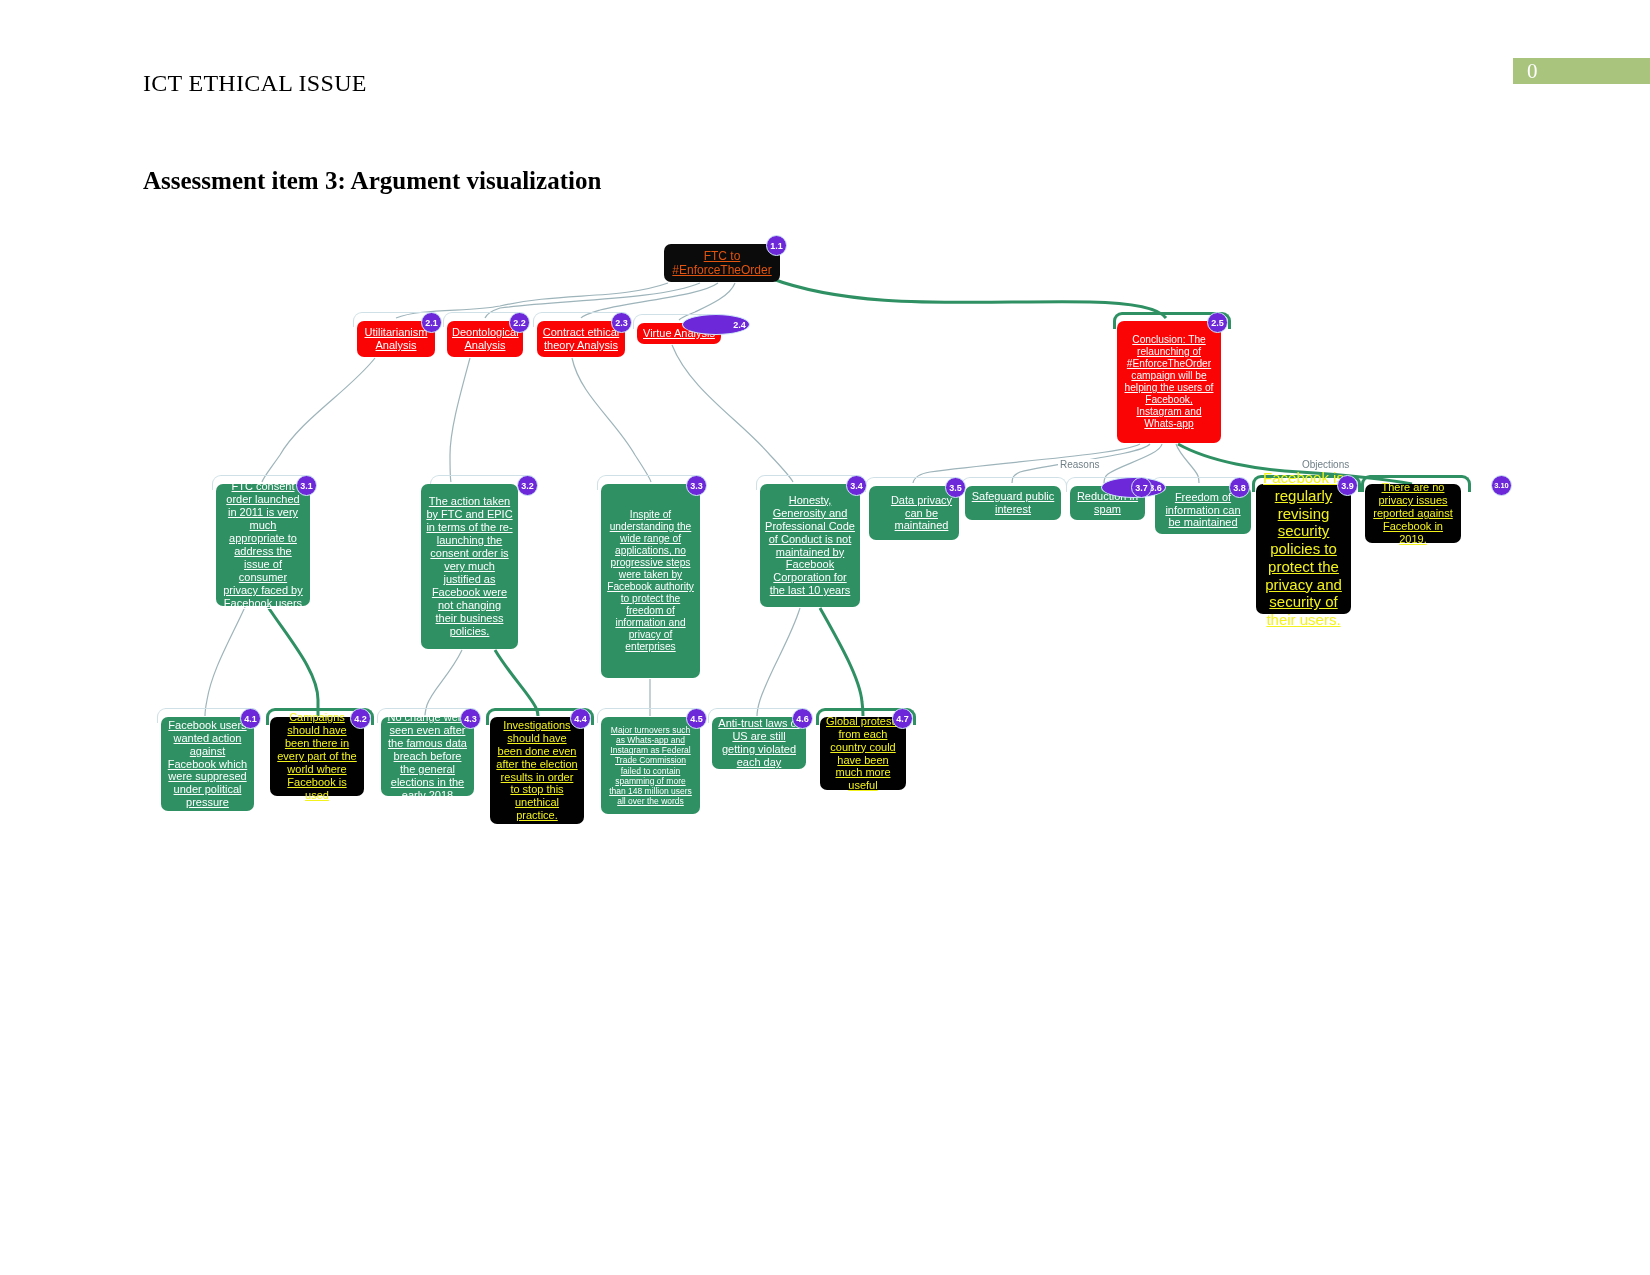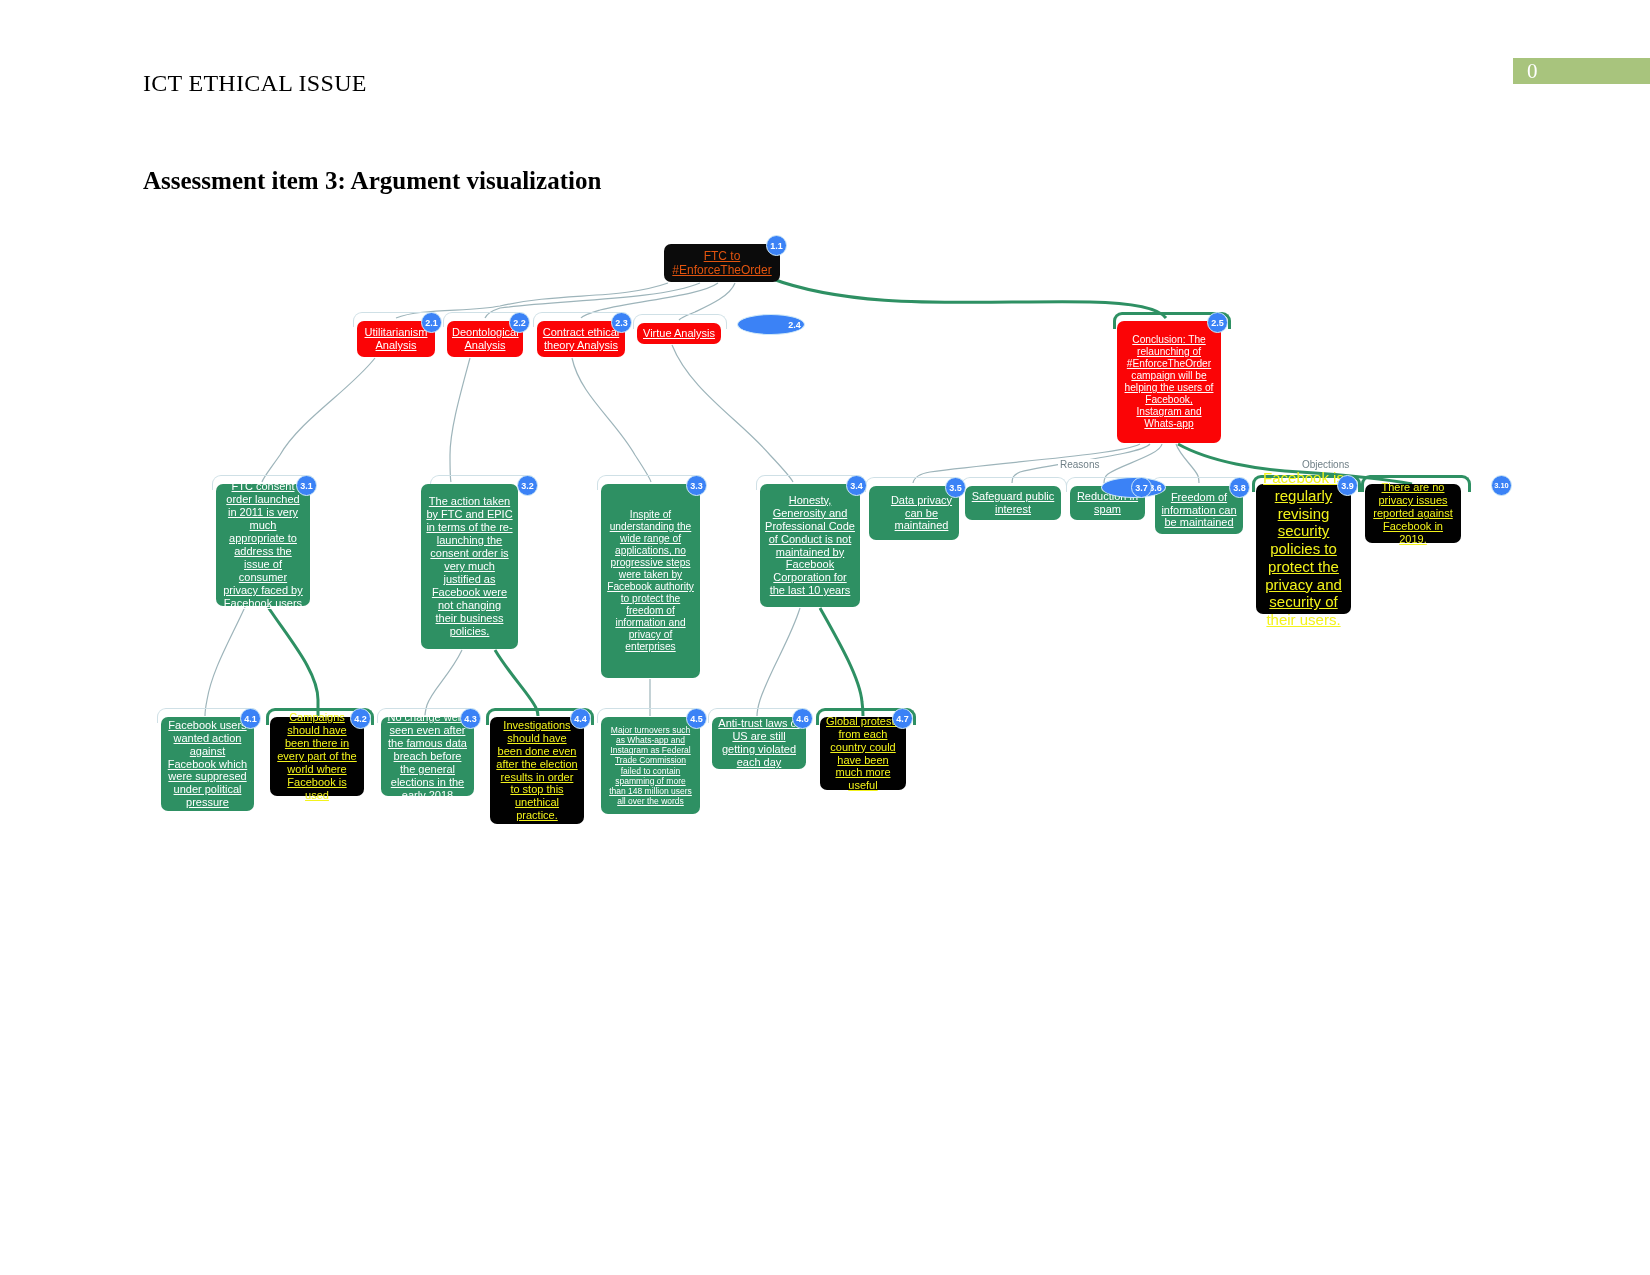--- a/index.html
+++ b/index.html
@@ -74,21 +74,21 @@
   .node-tab.thick { border:3px solid #2e9063; border-bottom:none; }
 
   .n-red   { background:#fb0406; color:#ffffff; }
   .n-green { background:#2e9063; color:#ffffff; }
   .n-black { background:#010101; color:#f3f31b; }
   .n-root  { background:#0b0b0b; color:#e2540f; }
 
   .badge {
     position:absolute;
     width:19px; height:19px; border-radius:50%;
-    background:#3b82f6;
+    background:#6d28d9;
     border:1.6px solid #cfe9f7;
     color:#ffffff;
     font-family:"Liberation Sans", sans-serif;
     font-size:9px; font-weight:bold;
     display:flex; align-items:center; justify-content:center;
     z-index:6;
   }
   .edge-label {
     position:absolute;
     font-family:"Liberation Sans", sans-serif;
@@ -159,21 +159,21 @@
     <div class="badge" style="left: 509px; top: 312px;">2.2</div>
     <div class="node-tab" style="left: 533px; top: 312px; width: 96px; height: 14px;"></div>
     <div class="node n-red" style="left: 537px; top: 321px; width: 88px; height: 36px; font-size: 11px;">
       <span class="nodetext">Contract ethical theory Analysis</span>
     </div>
     <div class="badge" style="left: 611px; top: 312px;">2.3</div>
     <div class="node-tab" style="left: 633px; top: 314px; width: 92px; height: 14px;"></div>
     <div class="node n-red" style="left: 637px; top: 323px; width: 84px; height: 21px; font-size: 11px;">
       <span class="nodetext">Virtue Analysis</span>
     </div>
-    <div class="badge" style="left: 737px; top: 314px; padding-left: 47px;">2.4</div>
+    <div class="badge" style="left: 682px; top: 314px; padding-left: 47px;">2.4</div>
     <div class="node-tab thick" style="left: 1113px; top: 312px; width: 112px; height: 14px;"></div>
     <div class="node n-red" style="left: 1117px; top: 321px; width: 104px; height: 122px; font-size: 10.2px;">
       <span class="nodetext">Conclusion: The relaunching of #EnforceTheOrder campaign will be helping the users of Facebook, Instagram and Whats-app</span>
     </div>
     <div class="badge" style="left: 1207px; top: 312px;">2.5</div>
     <div class="node-tab" style="left: 212px; top: 475px; width: 102px; height: 14px;"></div>
     <div class="node n-green" style="left: 216px; top: 484px; width: 94px; height: 122px; font-size: 11px;">
       <span class="nodetext">FTC consent order launched in 2011 is very much appropriate to address the issue of consumer privacy faced by Facebook users</span>
     </div>
     <div class="badge" style="left: 296px; top: 475px;">3.1</div>
@@ -201,21 +201,21 @@
     <div class="node n-green" style="left: 965px; top: 486px; width: 96px; height: 34px; font-size: 11px;">
       <span class="nodetext">Safeguard public interest</span>
     </div>
     <div class="badge" style="left: 1101px; top: 477px; padding-left: 44px;">3.6</div>
     <div class="node-tab" style="left: 1066px; top: 477px; width: 83px; height: 14px;"></div>
     <div class="node n-green" style="left: 1070px; top: 486px; width: 75px; height: 34px; font-size: 11px;">
       <span class="nodetext">Reduction in spam</span>
     </div>
     <div class="badge" style="left: 1131px; top: 477px;">3.7</div>
     <div class="node-tab" style="left: 1151px; top: 477px; width: 96px; height: 14px;"></div>
-    <div class="node n-green" style="left: 1155px; top: 486px; width: 88px; height: 48px; font-size: 11px;">
+    <div class="node n-green" style="left: 1155px; top: 486px; width: 96px; height: 48px; font-size: 11px;">
       <span class="nodetext">Freedom of information can be maintained</span>
     </div>
     <div class="badge" style="left: 1229px; top: 477px;">3.8</div>
     <div class="node-tab thick" style="left: 1252px; top: 475px; width: 103px; height: 14px;"></div>
     <div class="node n-black" style="left: 1256px; top: 484px; width: 95px; height: 130px; font-size: 15px;">
       <span class="nodetext">Facebook is regularly revising security policies to protect the privacy and security of their users.</span>
     </div>
     <div class="badge" style="left: 1337px; top: 475px;">3.9</div>
     <div class="node-tab thick" style="left: 1361px; top: 475px; width: 104px; height: 14px;"></div>
     <div class="node n-black" style="left: 1365px; top: 484px; width: 96px; height: 59px; font-size: 11px;">

